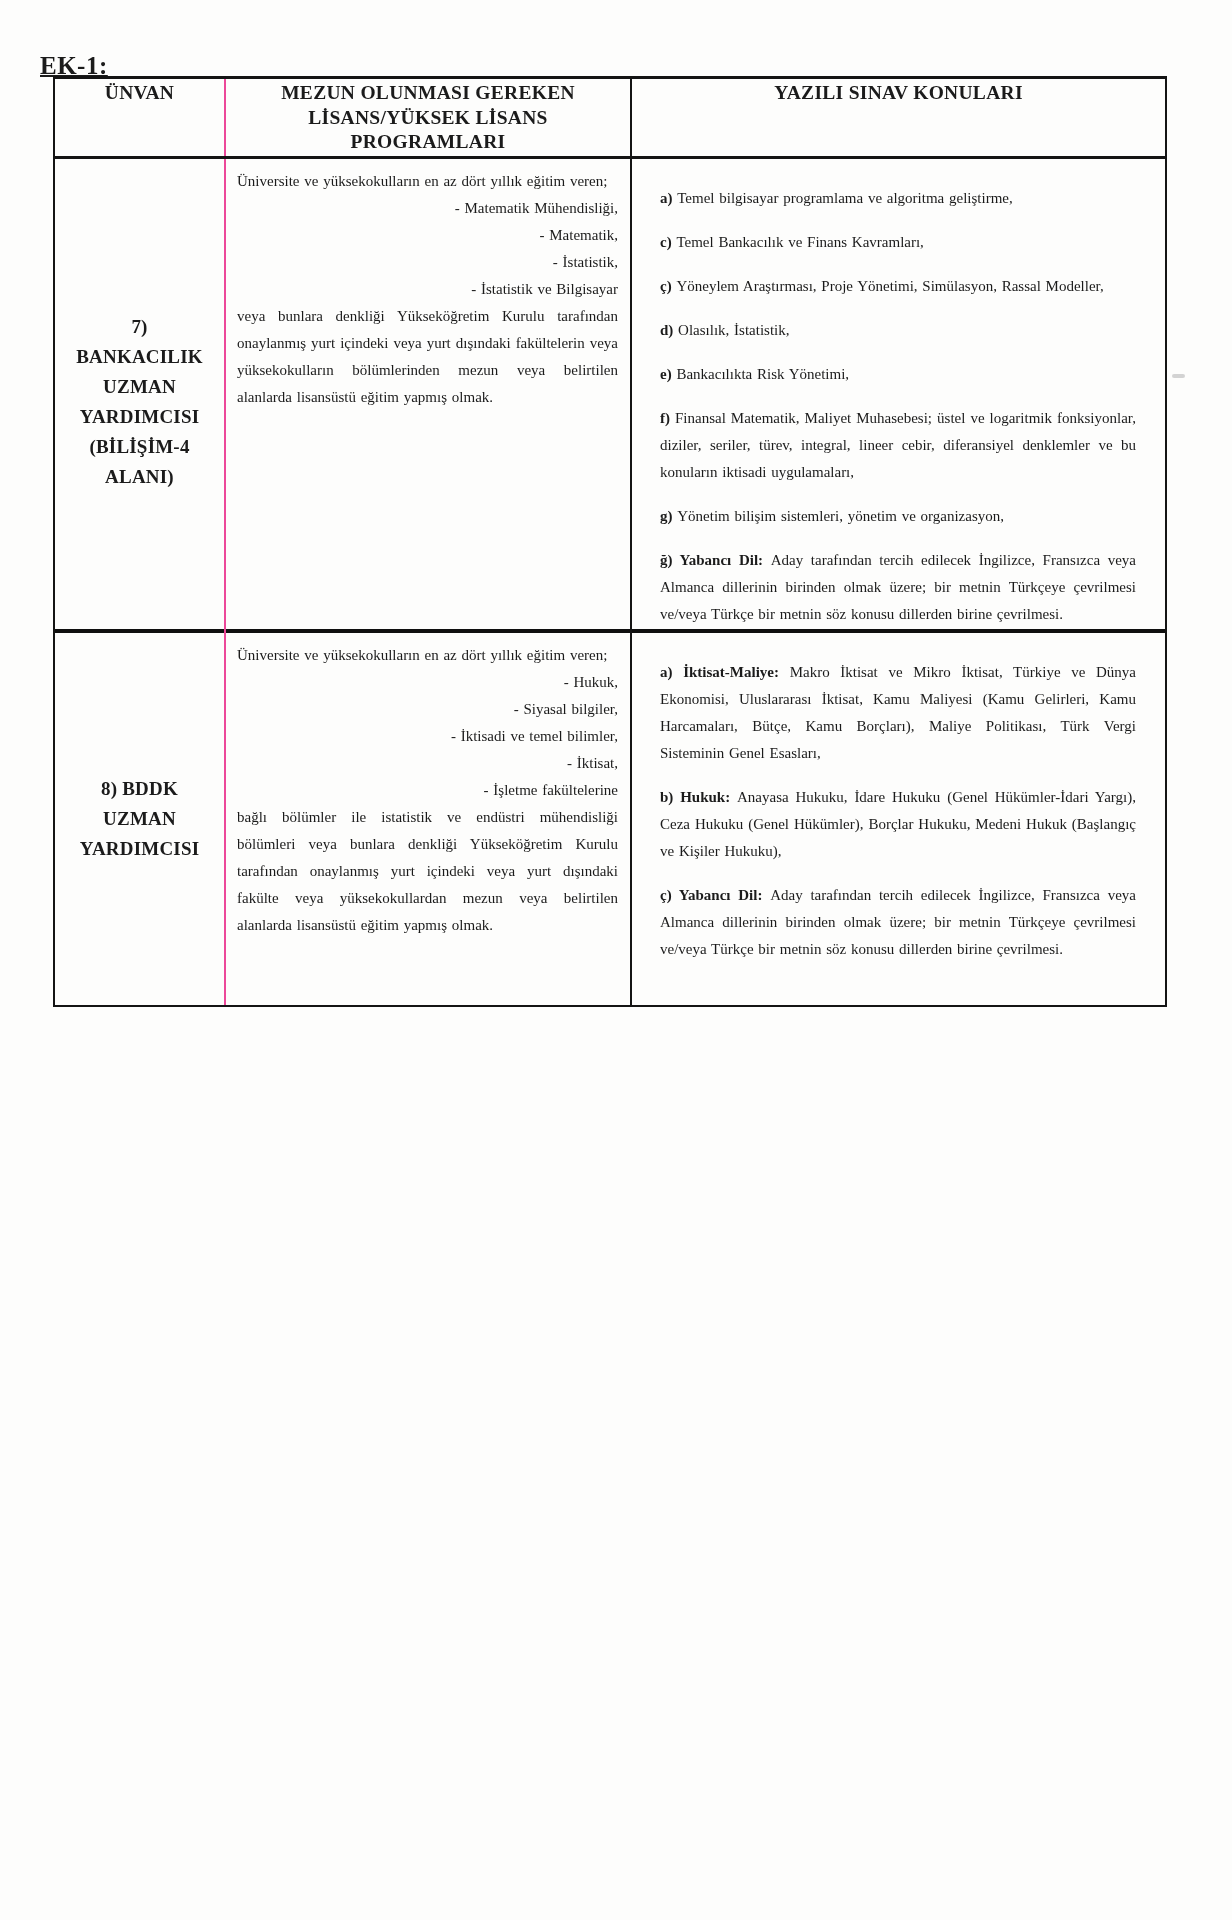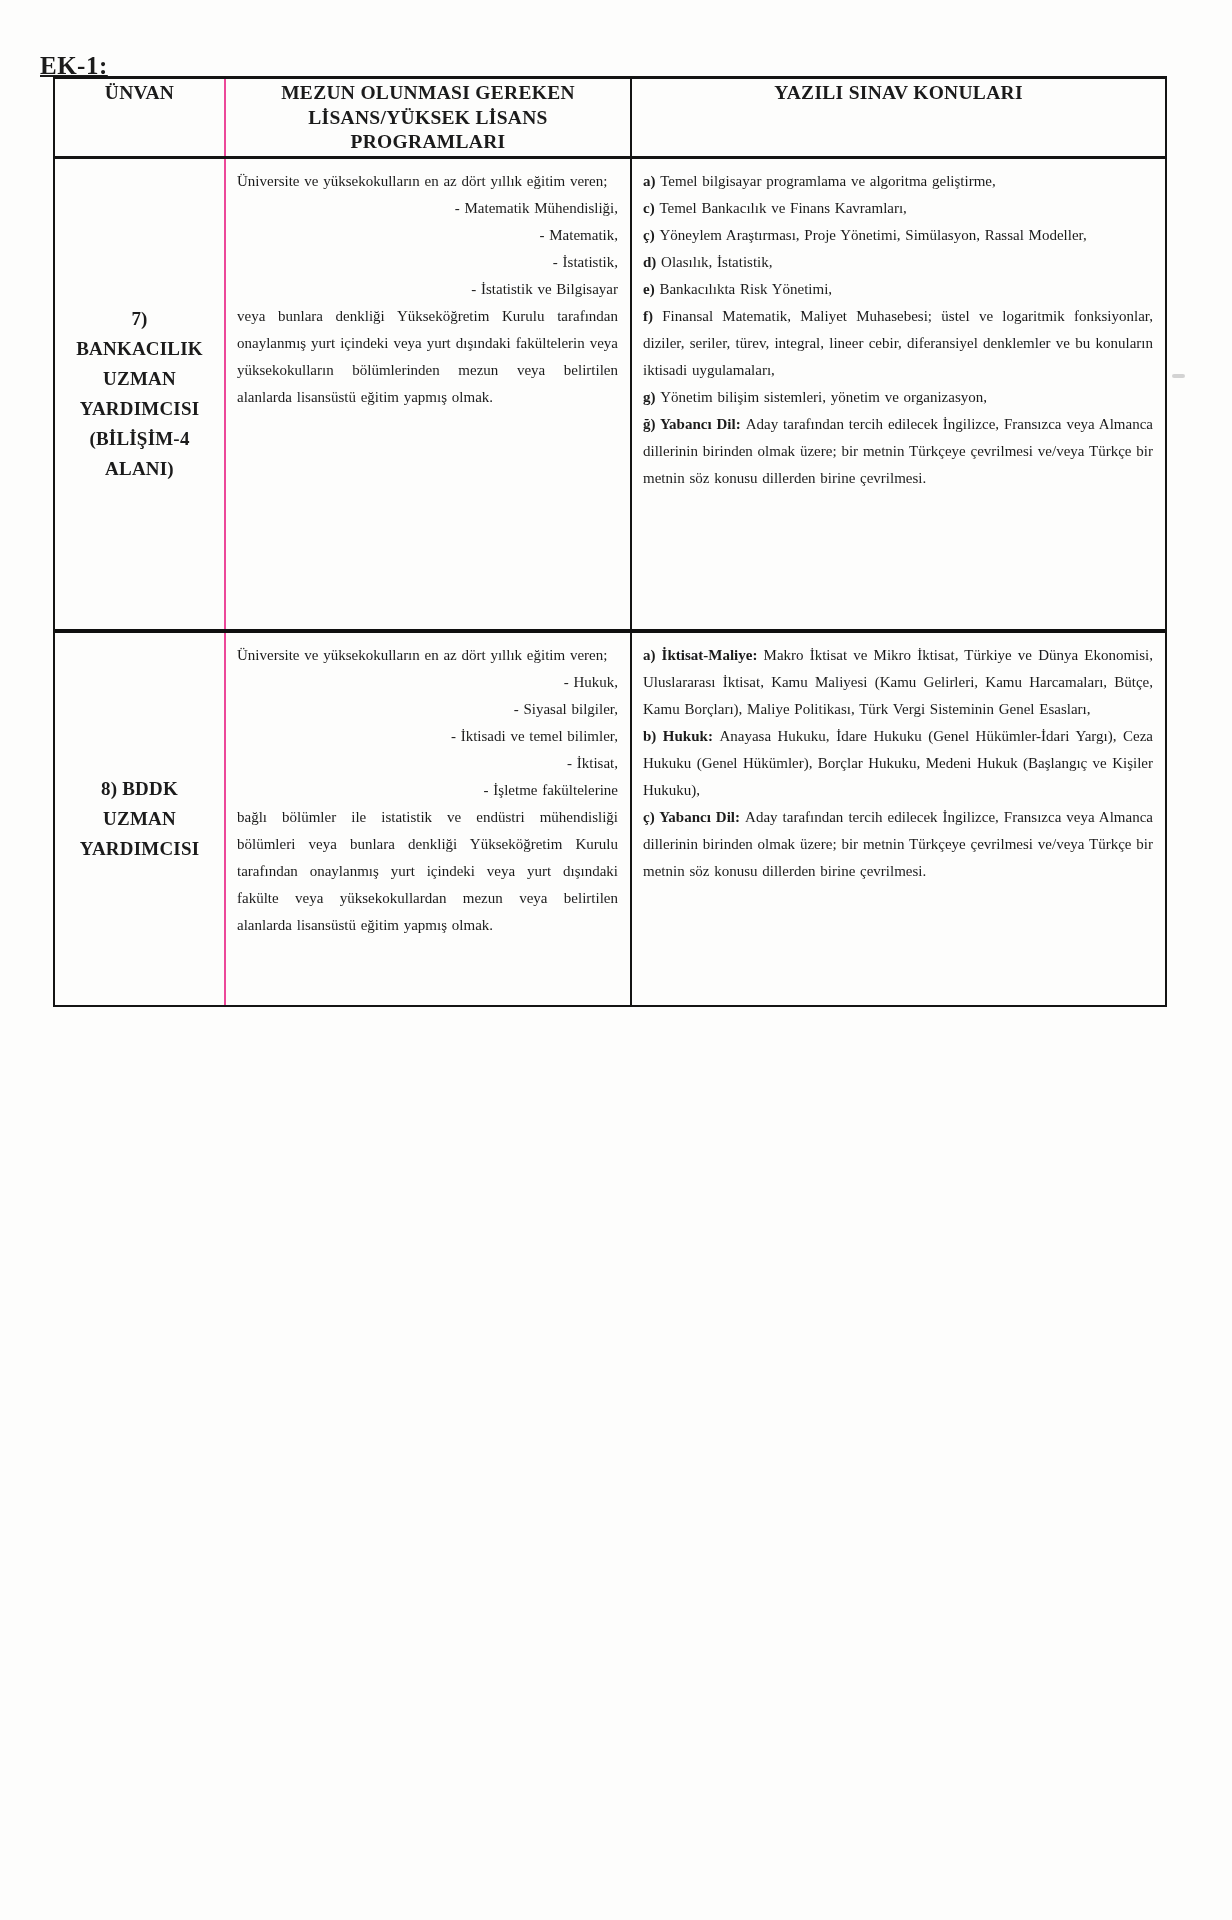--- a/index.html
+++ b/index.html
@@ -48,21 +48,21 @@
     letter-spacing:0.2px;
     padding:4px 8px;
   }
   .text-cell {
     font-size:15px; line-height:27px;
     padding:9px 12px 0 11px;
     word-spacing:1px;
   }
   .text-cell .para { text-align:justify; }
   .text-cell .item { text-align:right; }
-  .topic { margin:0; text-align:justify; }
+  .topic { margin:17px; text-align:justify; }
   .b { font-weight:bold; }
   .speck {
     position:absolute; left:1172px; top:374px;
     width:13px; height:4px; background:#bdbdbd;
     border-radius:2px; opacity:0.65;
   }
 </style>
 </head>
 <body>
 

